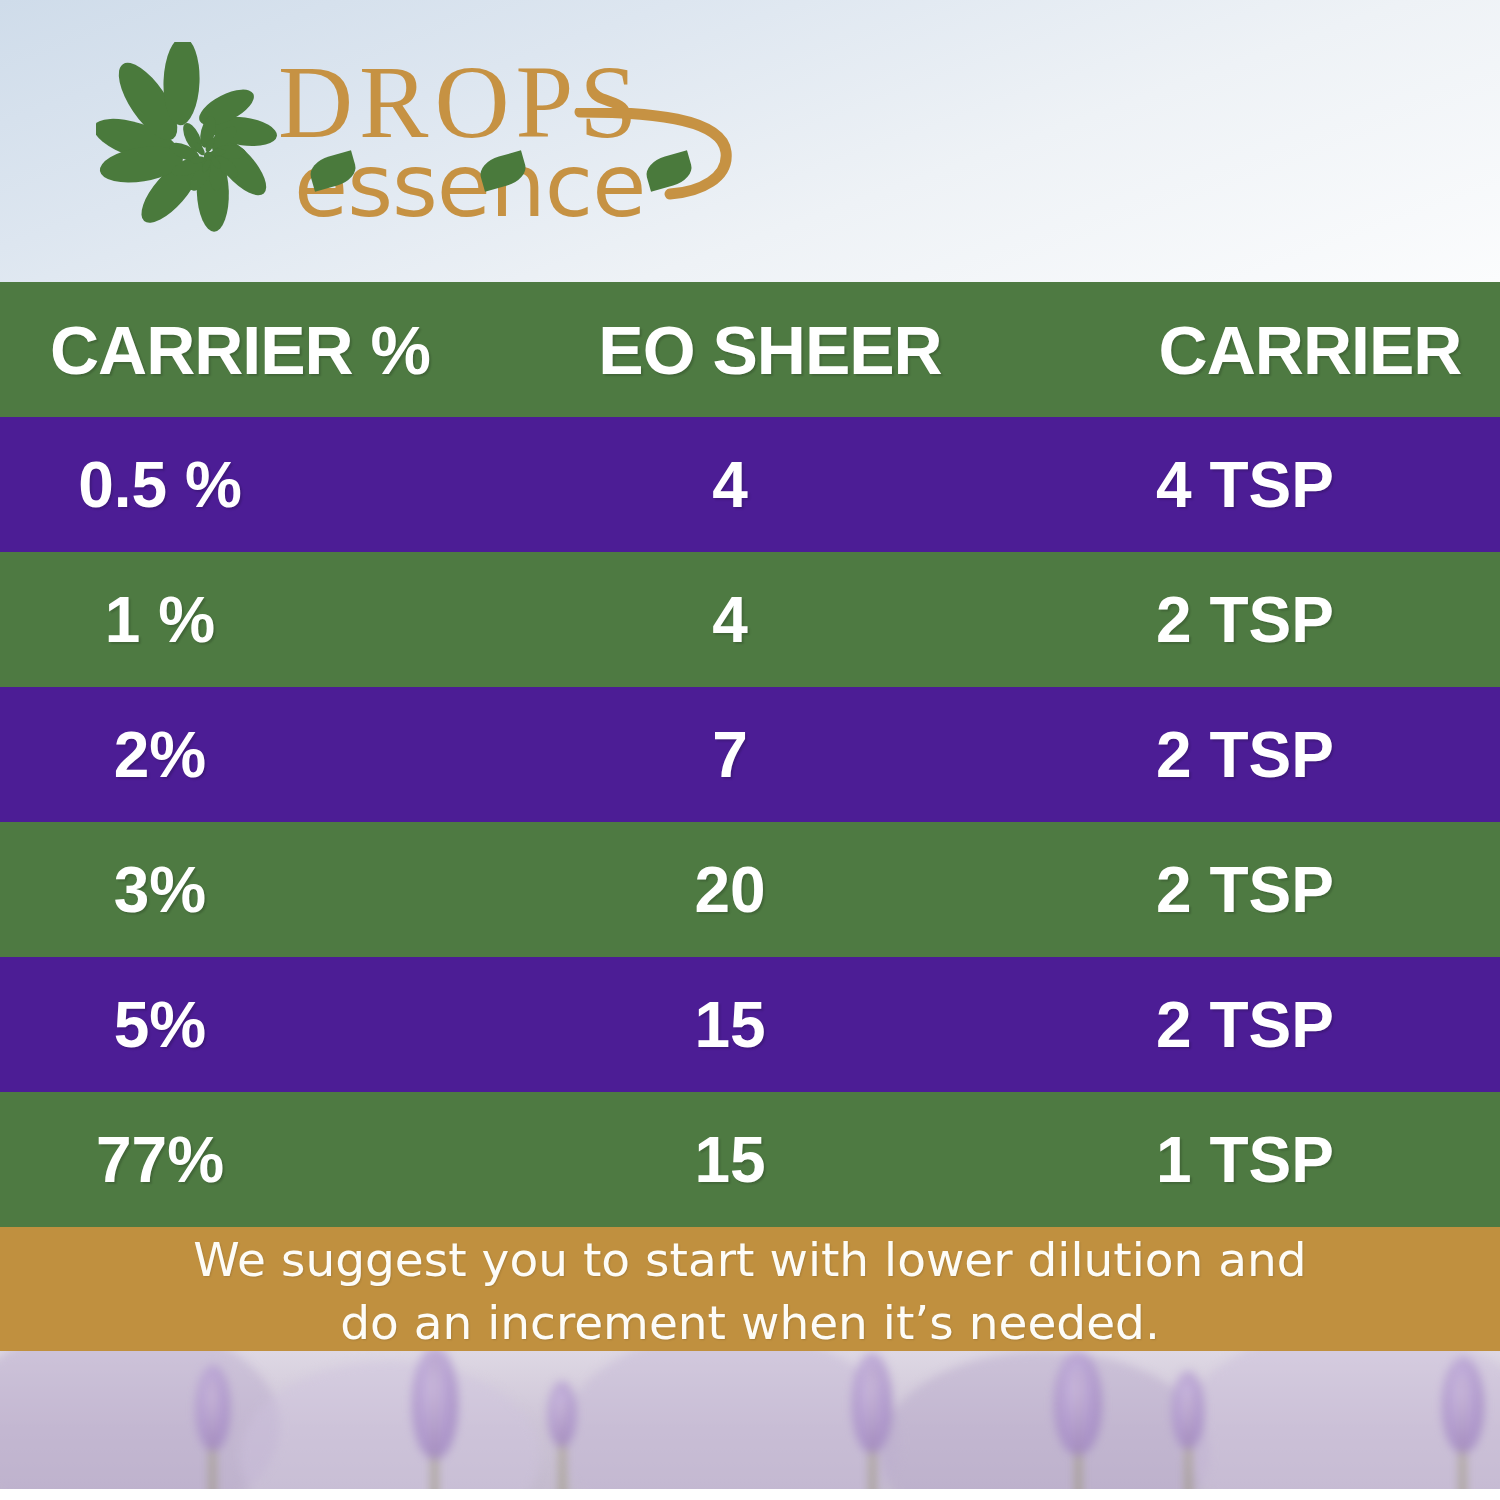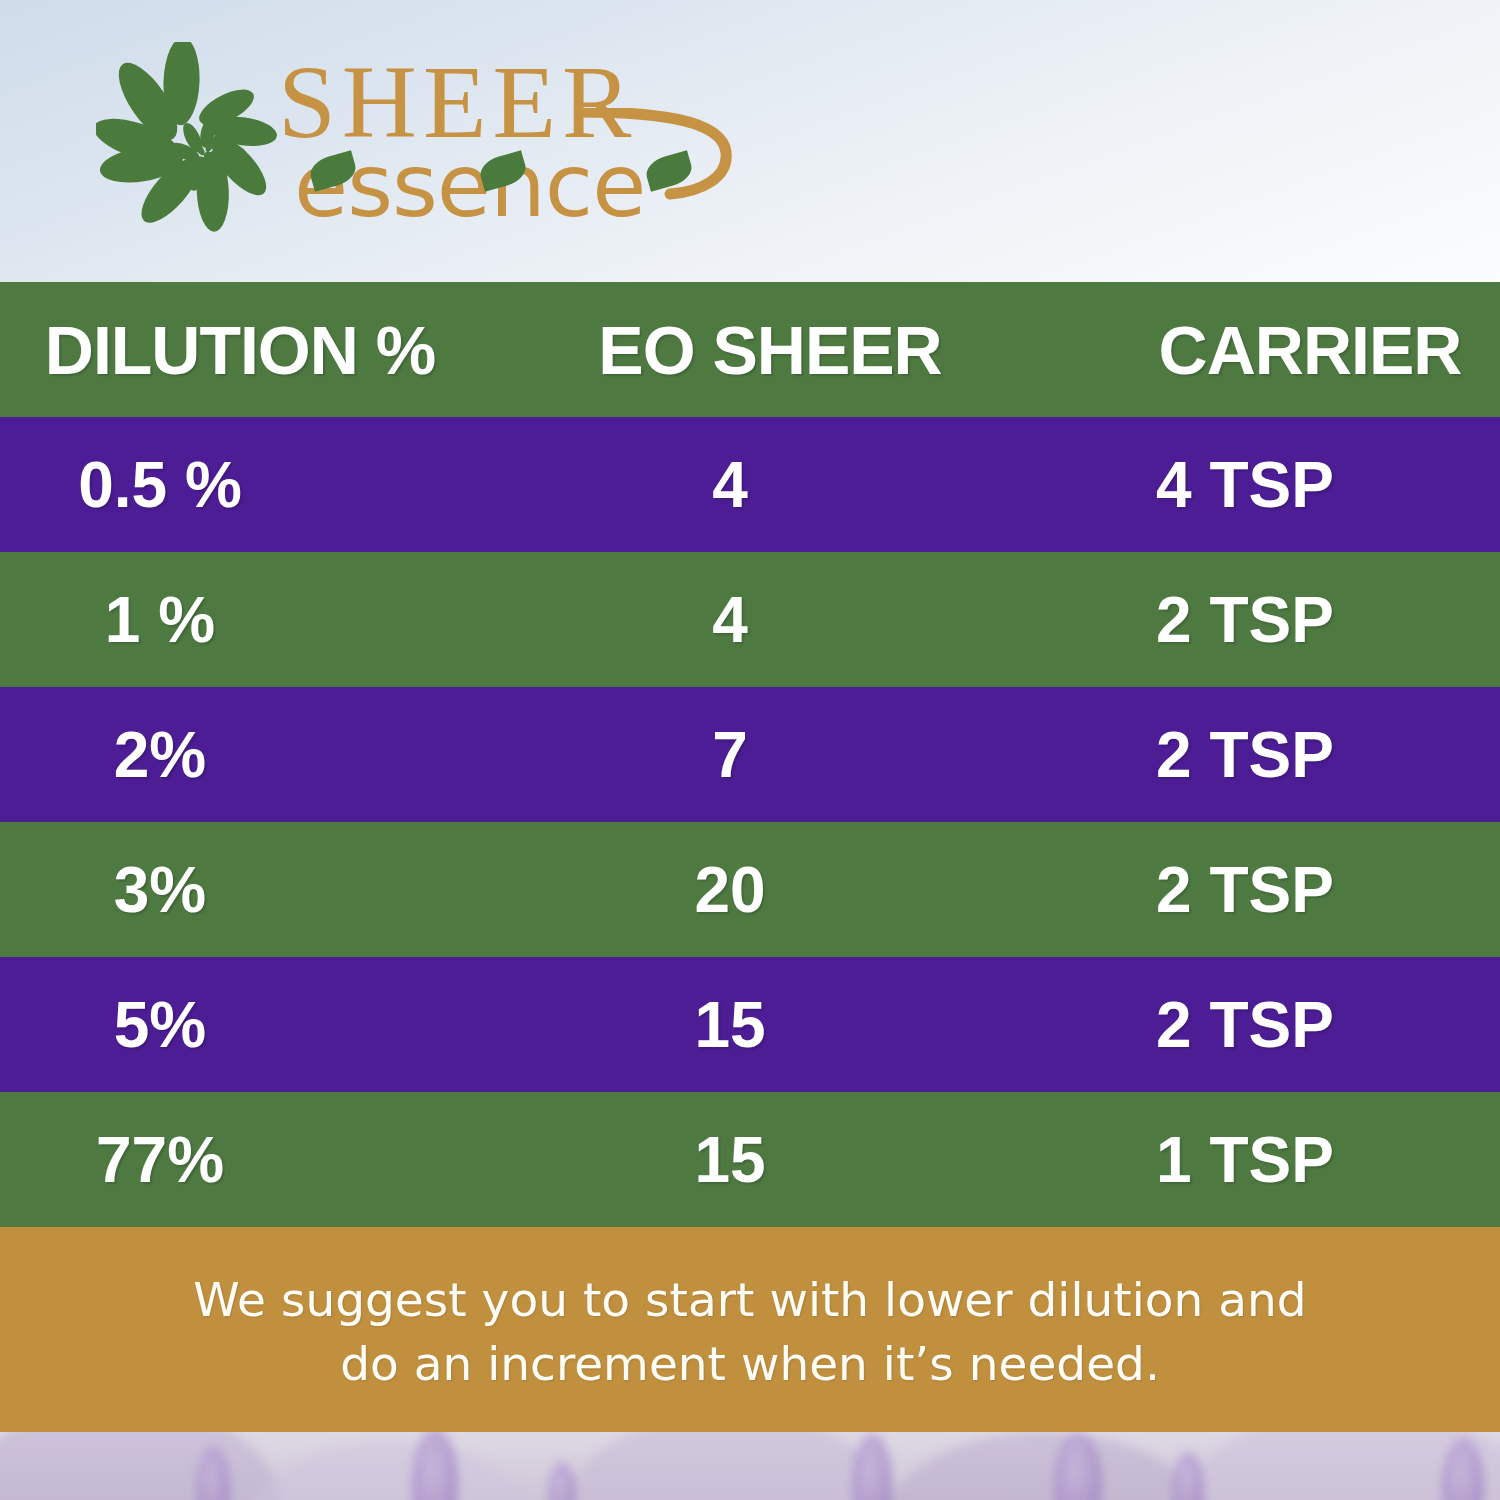--- a/index.html
+++ b/index.html
@@ -139,21 +139,21 @@
     font-size:64px;
     font-weight:700;
     letter-spacing:0px;
   }
   .row:not(.head) .c-dilution{ padding-right:240px; }
   .row:not(.head) .c-drops   { padding-right:220px; }
   .row:not(.head) .c-carrier { padding-right:130px; }
 
   
   .note{
-    width:1500px; height:205px;
+    width:1500px; height:124px;
     background:#c0903f;
     display:flex;
     flex-direction:column;
     align-items:center;
     justify-content:center;
     padding-top:4px;
   }
   .note-line{
     color:#fdfcf7;
     font-family:"DejaVu Sans", sans-serif;
@@ -287,41 +287,41 @@
               <g transform="rotate(310) translate(0,-11)">
                   <ellipse cx="0" cy="0" rx="3.4" ry="7.5" transform="rotate(14)"></ellipse>
                 </g>
               <circle cx="0" cy="0" r="4.2"></circle>
             </g>
           </g>
         </svg>
       </div>
 
       <div class="wordmark">
-        <div class="sheer-text">SHEER</div>
+        <div class="sheer-text">DROPS</div>
         <div class="sheer-swash">
           <svg viewBox="0 0 160 92" width="160" height="92" aria-hidden="true">
             <path d="M6,4 C74,4 148,10 152,44 C155,70 126,84 96,86" fill="none" stroke="#c69243" stroke-width="11" stroke-linecap="round"></path>
           </svg>
         </div>
         <div class="essence-wrap">
           <div class="essence-text">essence</div>
           <span class="leaf-accent a"></span>
           <span class="leaf-accent b"></span>
           <span class="leaf-accent c"></span>
         </div>
       </div>
     </div>
 
   </div>
 
   <div class="table">
 
     <div class="row head">
-      <div class="cell c-dilution">DILUTION %</div>
+      <div class="cell c-dilution">CARRIER %</div>
       <div class="cell c-drops">EO SHEER</div>
       <div class="cell c-carrier">CARRIER</div>
     </div>
 
     <div class="row gold">
       <div class="cell c-dilution">0.5 %</div>
       <div class="cell c-drops">4</div>
       <div class="cell c-carrier">4 TSP</div>
     </div>
 

